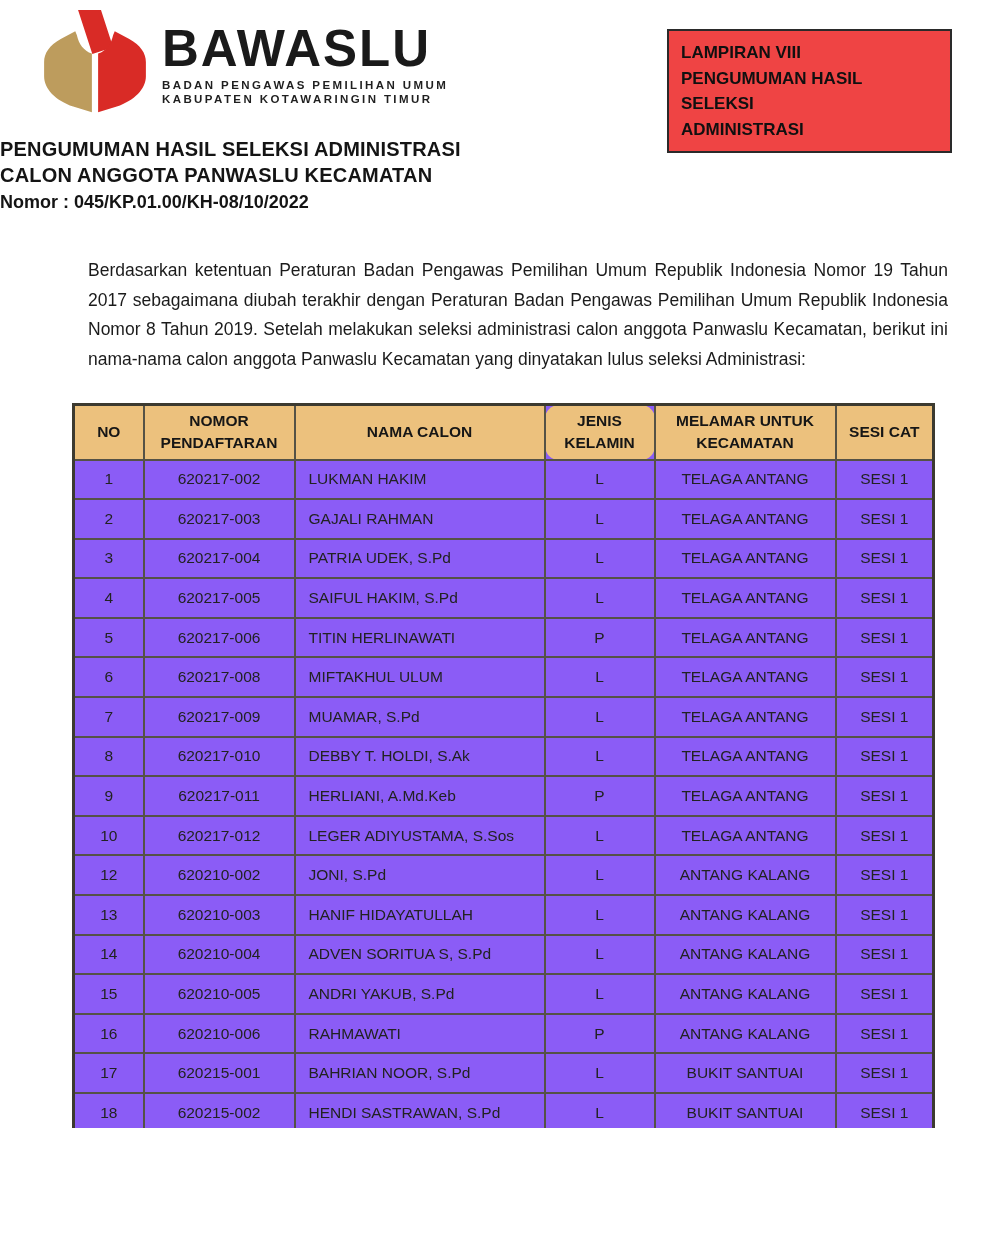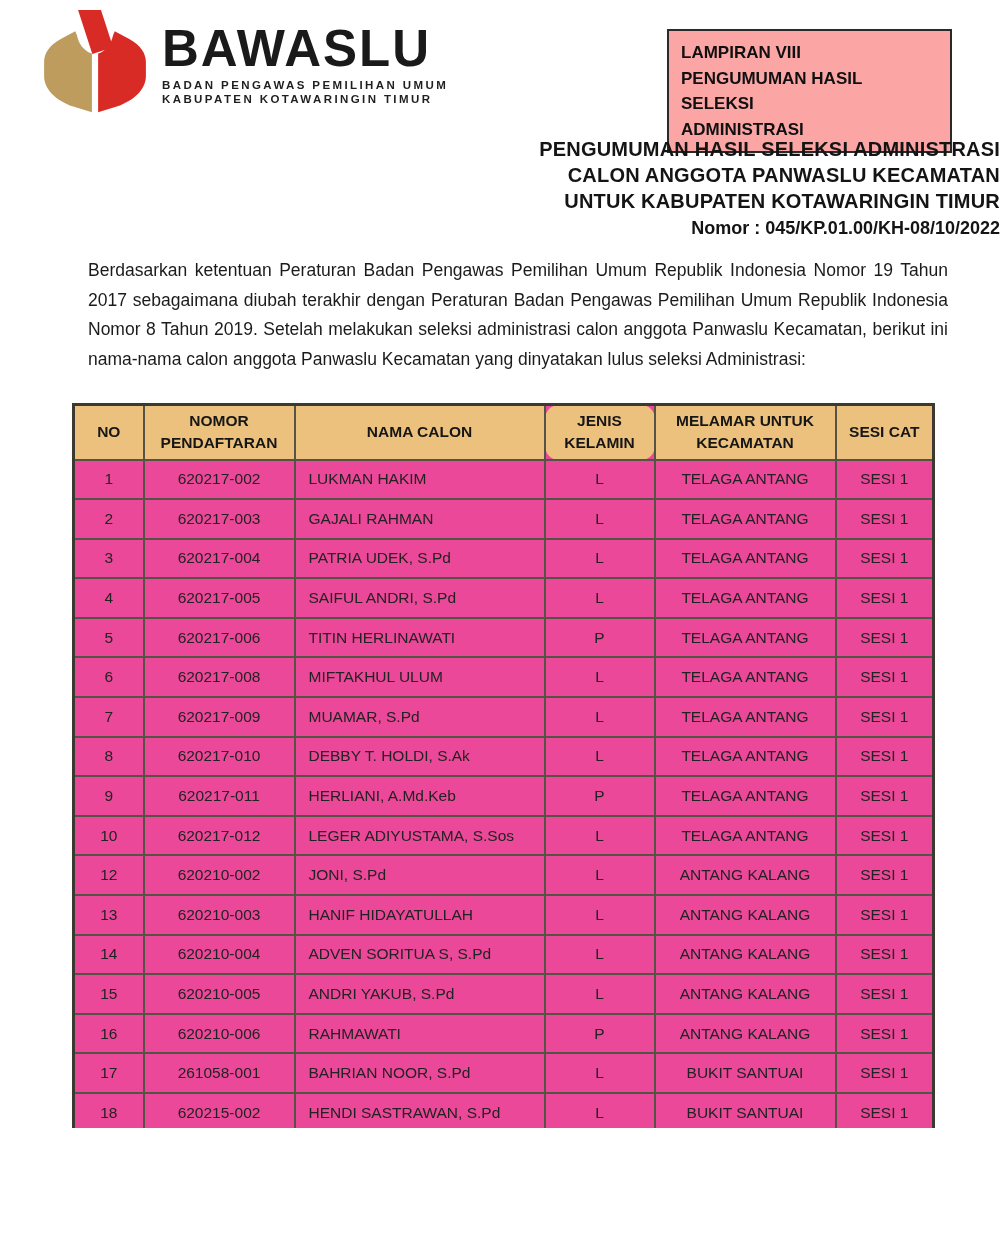--- a/index.html
+++ b/index.html
@@ -22,38 +22,38 @@
   .brand-sub { margin-top:5px; }
   .brand-sub div {
     font-size:11.5px; font-weight:700; letter-spacing:2.4px;
     color:#1f1f1f; line-height:1.22; white-space:nowrap;
   }
 
   .lampiran-box {
     position:absolute; left:667px; top:29px; width:285px; min-height:85px;
     border:2.5px solid #2a2a2a; padding:9px 12px;
     font-size:17px; font-weight:700; line-height:1.5; color:#101010;
-    background:#fca5a5;
-  }
-
-  
-  .doc-title { position:absolute; left:0; top:136px; width:100%; text-align:right; color:#141414; }
+    background:#ef4444;
+  }
+
+  
+  .doc-title { position:absolute; left:0; top:136px; width:100%; text-align:left; color:#141414; }
   .doc-title .t  { font-size:20px; font-weight:700; line-height:26px; letter-spacing:0.2px; }
   .doc-title .t-nomor { font-size:18px; font-weight:700; line-height:26px; margin-top:1px; }
 
   
   .intro {
     position:absolute; left:88px; top:256px; width:860px;
     font-size:17.5px; line-height:29.6px; text-align:justify; color:#1b1b1b;
   }
 
   
   .results-table {
     position:absolute; left:72px; top:403px; width:860px;
-    border-collapse:collapse; table-layout:fixed; background:#ec4899;
+    border-collapse:collapse; table-layout:fixed; background:#8b5cf6;
     border:3px solid #3c3a30;
   }
   .results-table th, .results-table td { border:2px solid #555246; }
   .results-table th {
     background:#ecc17d; color:#161616;
     font-size:15.5px; font-weight:700; line-height:1.45;
     height:55px; padding:2px 6px; text-align:center;
   }
   .results-table td {
     height:39.6px; font-size:15.5px; color:#222222;
@@ -88,21 +88,20 @@
 
   <div class="lampiran-box">
     <div>LAMPIRAN VIII</div>
     <div>PENGUMUMAN HASIL SELEKSI</div>
     <div>ADMINISTRASI</div>
   </div>
 
   <div class="doc-title">
     <div class="t">PENGUMUMAN HASIL SELEKSI ADMINISTRASI</div>
     <div class="t">CALON ANGGOTA PANWASLU KECAMATAN</div>
-    <div class="t">UNTUK KABUPATEN KOTAWARINGIN TIMUR</div>
     <div class="t-nomor">Nomor : 045/KP.01.00/KH-08/10/2022</div>
   </div>
 
   <p class="intro">Berdasarkan ketentuan Peraturan Badan Pengawas Pemilihan Umum Republik Indonesia Nomor 19 Tahun 2017 sebagaimana diubah terakhir dengan Peraturan Badan Pengawas Pemilihan Umum Republik Indonesia Nomor 8 Tahun 2019. Setelah melakukan seleksi administrasi calon anggota Panwaslu Kecamatan, berikut ini nama-nama calon anggota Panwaslu Kecamatan yang dinyatakan lulus seleksi Administrasi:</p>
 
   <table class="results-table">
     <colgroup>
       <col style="width:70px">
         <col style="width:151px">
         <col style="width:250px">
@@ -141,21 +140,21 @@
           <td class="c0">3</td>
           <td class="c1">620217-004</td>
           <td class="c2">PATRIA UDEK, S.Pd</td>
           <td class="c3">L</td>
           <td class="c4">TELAGA ANTANG</td>
           <td class="c5">SESI 1</td>
         </tr>
         <tr>
           <td class="c0">4</td>
           <td class="c1">620217-005</td>
-          <td class="c2">SAIFUL ANDRI, S.Pd</td>
+          <td class="c2">SAIFUL HAKIM, S.Pd</td>
           <td class="c3">L</td>
           <td class="c4">TELAGA ANTANG</td>
           <td class="c5">SESI 1</td>
         </tr>
         <tr>
           <td class="c0">5</td>
           <td class="c1">620217-006</td>
           <td class="c2">TITIN HERLINAWATI</td>
           <td class="c3">P</td>
           <td class="c4">TELAGA ANTANG</td>
@@ -236,21 +235,21 @@
         <tr>
           <td class="c0">16</td>
           <td class="c1">620210-006</td>
           <td class="c2">RAHMAWATI</td>
           <td class="c3">P</td>
           <td class="c4">ANTANG KALANG</td>
           <td class="c5">SESI 1</td>
         </tr>
         <tr>
           <td class="c0">17</td>
-          <td class="c1">261058-001</td>
+          <td class="c1">620215-001</td>
           <td class="c2">BAHRIAN NOOR, S.Pd</td>
           <td class="c3">L</td>
           <td class="c4">BUKIT SANTUAI</td>
           <td class="c5">SESI 1</td>
         </tr>
         <tr>
           <td class="c0">18</td>
           <td class="c1">620215-002</td>
           <td class="c2">HENDI SASTRAWAN, S.Pd</td>
           <td class="c3">L</td>

